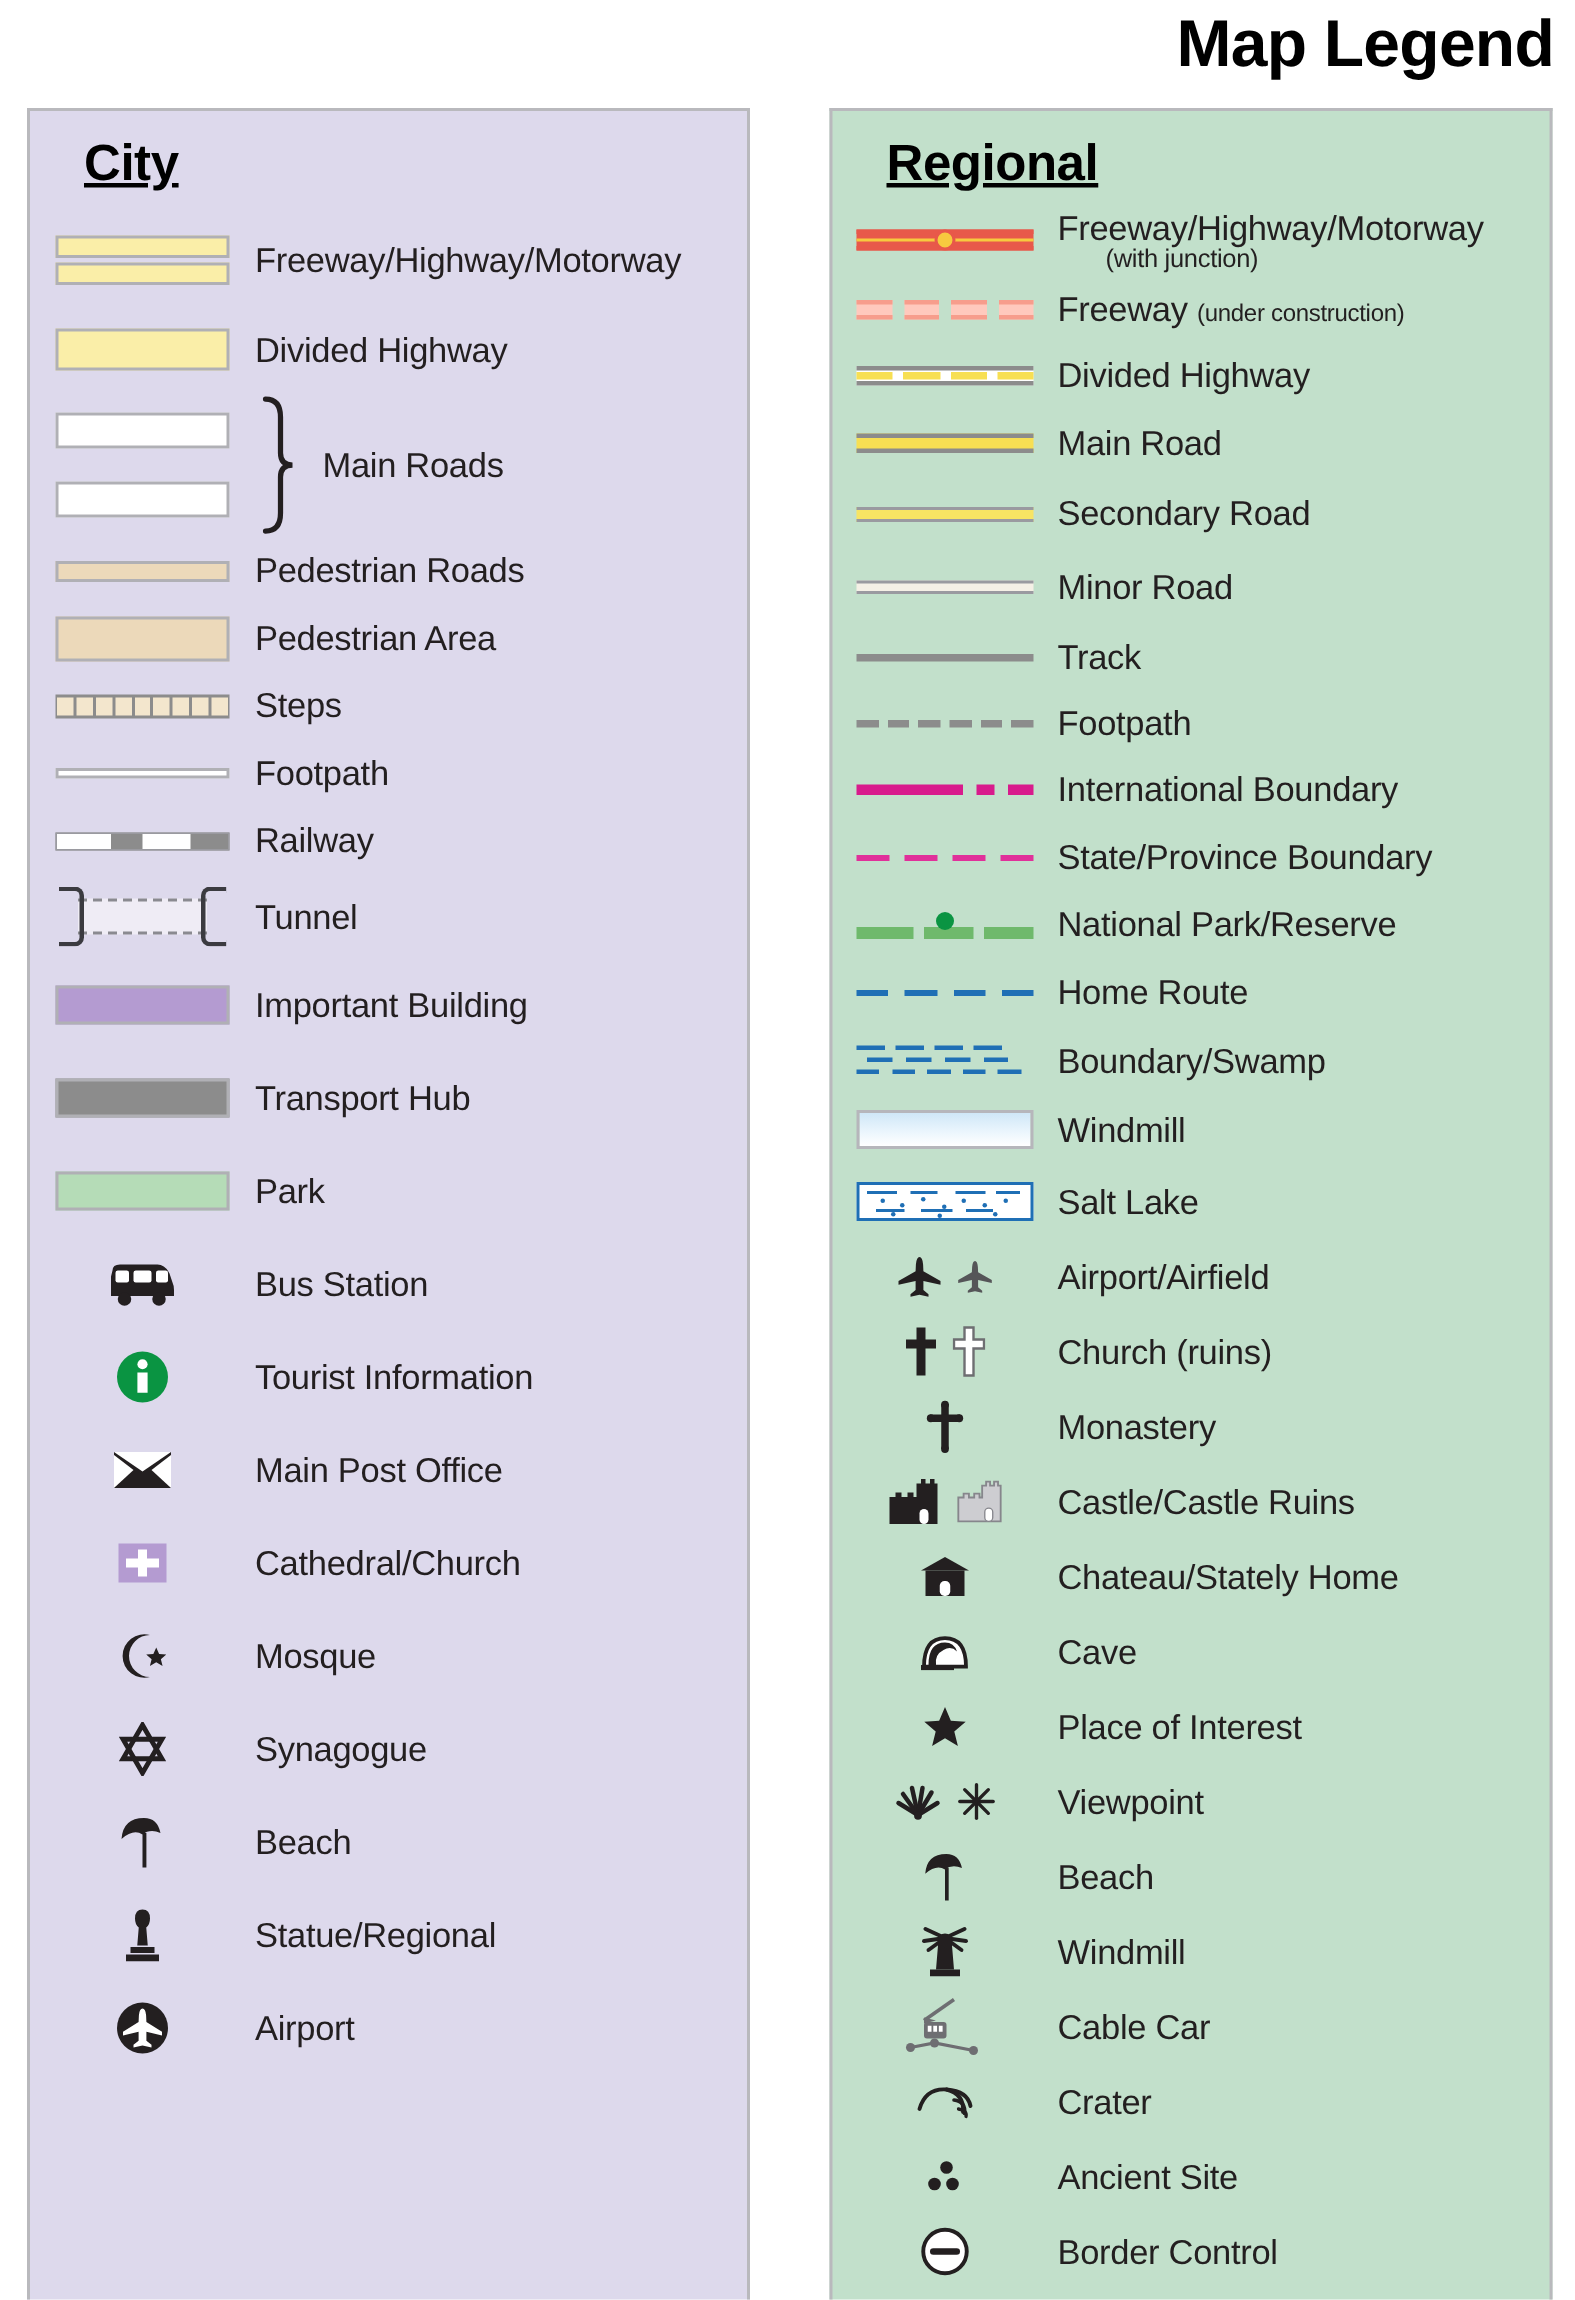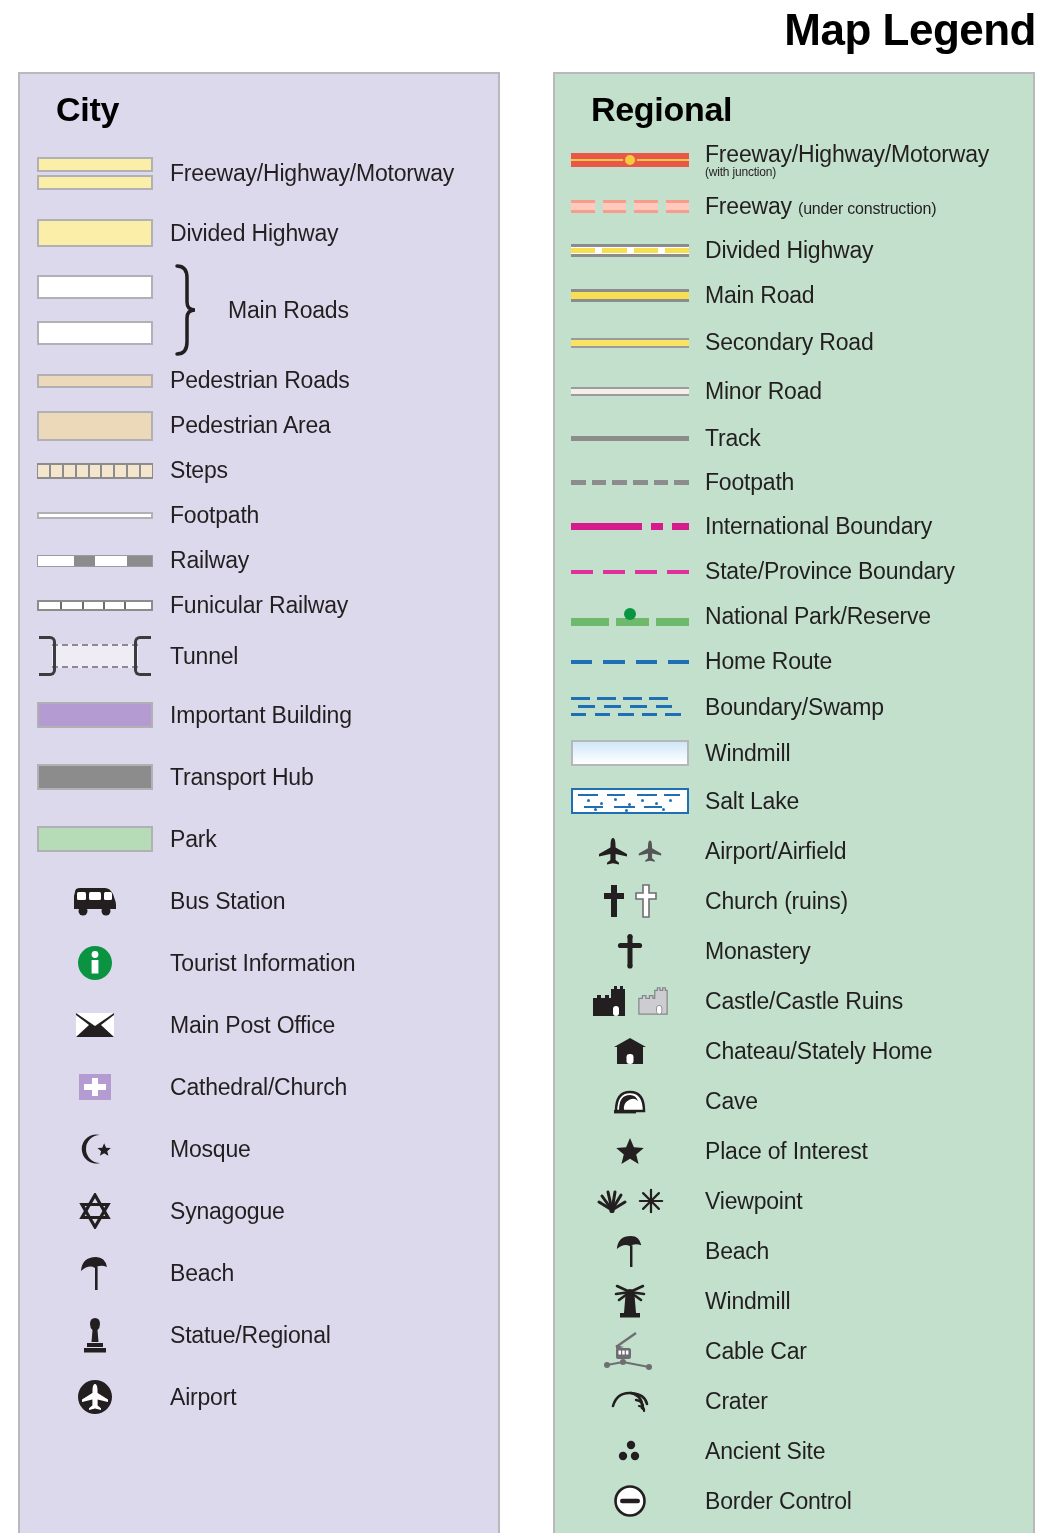--- a/index.html
+++ b/index.html
@@ -47,20 +47,21 @@
     background: #c2e0cb;
   }
   .panel-heading {
     position: absolute;
     left: 36px;
     top: 16px;
     font-size: 34px;
     font-weight: bold;
     color: #000;
     letter-spacing: -0.3px;
+    text-decoration: underline;
   }
 
   .rows {
     position: absolute;
     left: 0; right: 0;
     top: 68px;
   }
   .row {
     display: flex;
     align-items: center;
@@ -78,23 +79,24 @@
     font-size: 23px;
     color: #231f20;
     white-space: nowrap;
     letter-spacing: -0.2px;
   }
   .lbl .sub {
     font-size: 16px;
   }
   .lbl .sub2 {
     display: block;
-    font-size: 12px;
+    font-size: 17px;
     line-height: 1.05;
     margin-top: -2px;
+    margin-left: 32px;
   }
 
   
   .bar {
     box-sizing: border-box;
     border: 2px solid #b0b0b5;
   }
   .hw-lane   { width: 116px; height: 15px; background: #faeea8; }
   .hw-gap    { height: 3px; }
   .divhw     { width: 116px; height: 28px; background: #faeea8; }
@@ -228,21 +230,21 @@
           <div class="bar road-main"></div>
           <div style="height:22px"></div>
           <div class="bar road-main"></div>
         </div>
       </div>
       <div class="brace">
         <svg width="22" height="92" viewBox="0 0 22 92">
           <path d="M2 2 Q12 2 12 14 L12 38 Q12 46 20 46 Q12 46 12 54 L12 78 Q12 90 2 90" fill="none" stroke="#231f20" stroke-width="3.5" stroke-linecap="round"></path>
         </svg>
       </div>
-      <div class="lbl" style="margin-left:58px">Main Roads</div>
+      <div class="lbl" style="margin-left:45px">Main Roads</div>
     </div>
 
 
     <div class="row" style="height:45px">
       <div class="sym">
           <div class="bar ped-road"></div>
         </div>
       <div class="lbl">Pedestrian Roads</div>
     </div>
 
@@ -281,31 +283,20 @@
       <div class="sym">
         <div class="railway">
           <i style="width:32%"></i>
             <span style="width:18%"></span>
             <i style="width:28%"></i>
         </div>
       </div>
       <div class="lbl">Railway</div>
     </div>
 
-    <div class="row" style="height:45px">
-      <div class="sym">
-        <div class="funicular">
-          <i style="left:19%"></i>
-            <i style="left:38%"></i>
-            <i style="left:57%"></i>
-            <i style="left:76%"></i>
-        </div>
-      </div>
-      <div class="lbl">Funicular Railway</div>
-    </div>
 
     <div class="row" style="height:56px">
       <div class="sym">
         <div class="tunnel">
           <div class="tbody"></div>
           <div class="brk l"></div>
           <div class="brk r"></div>
         </div>
       </div>
       <div class="lbl">Tunnel</div>

